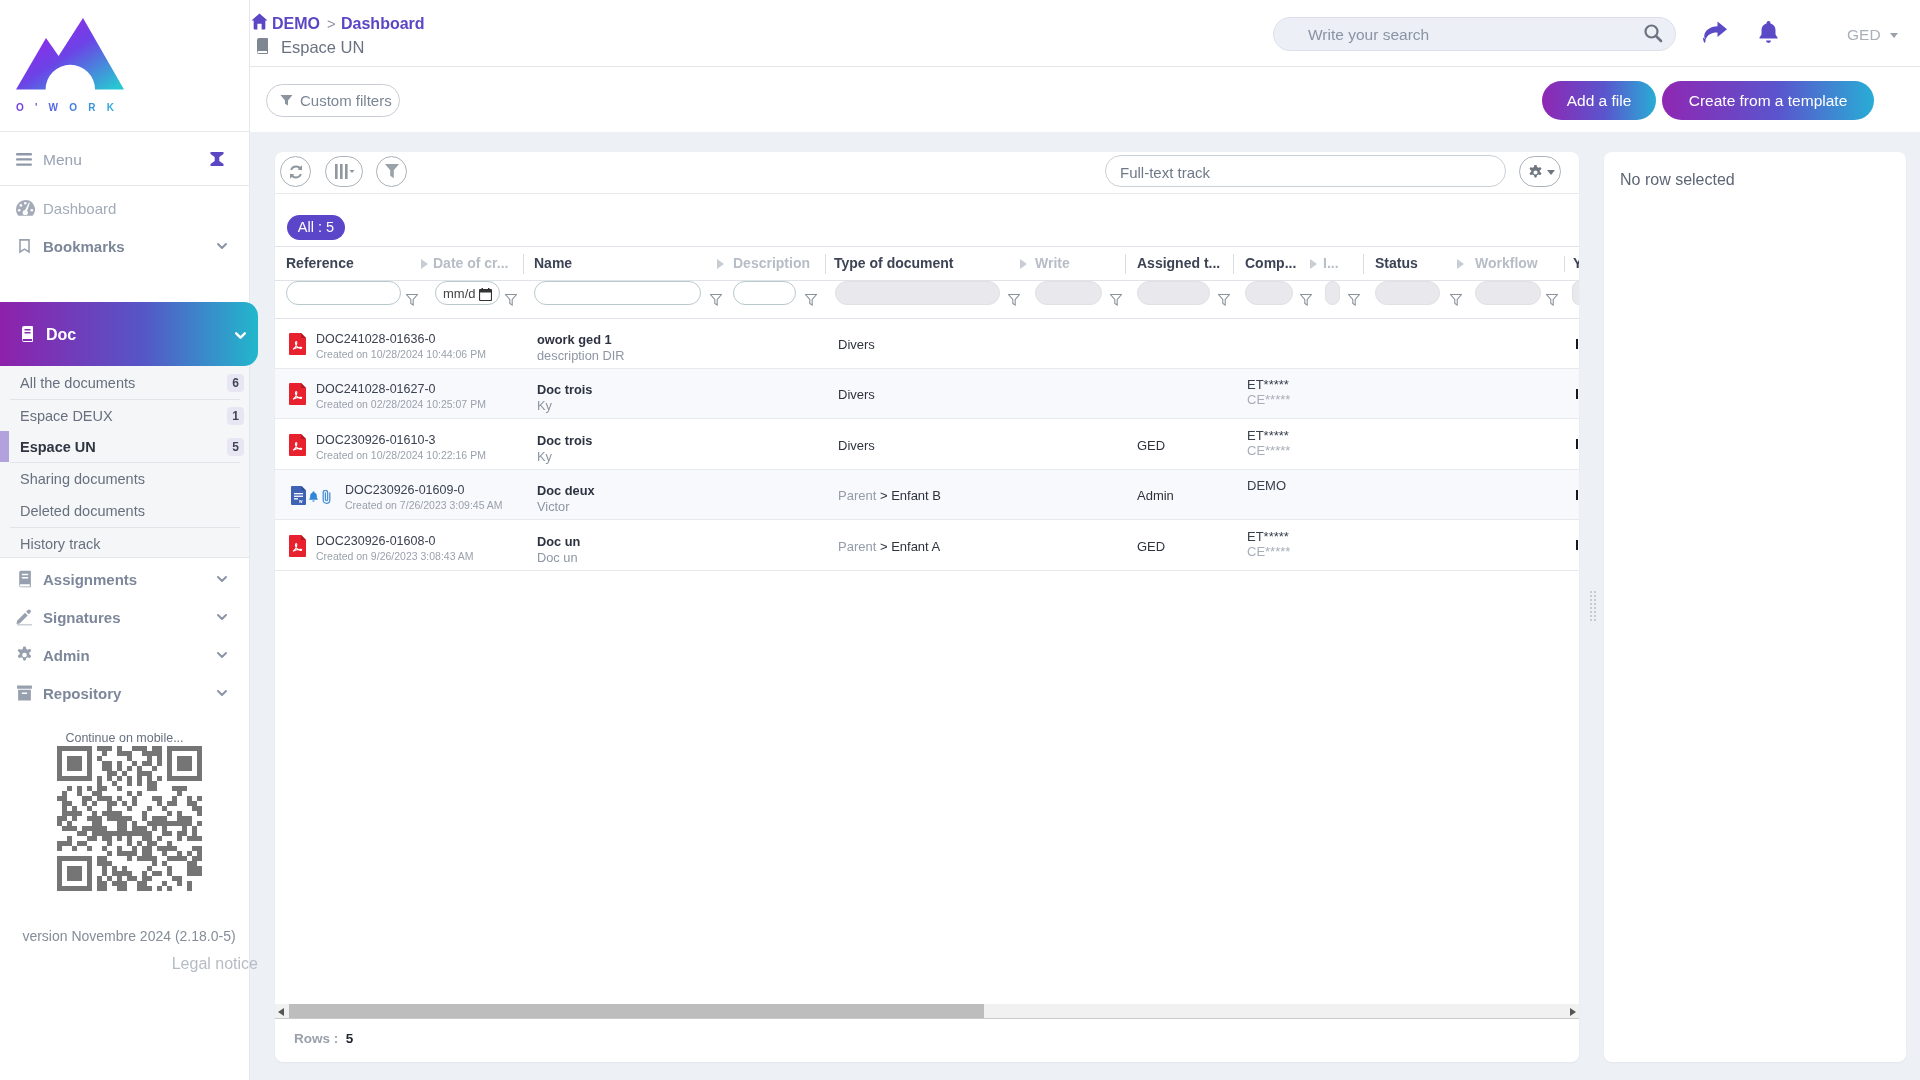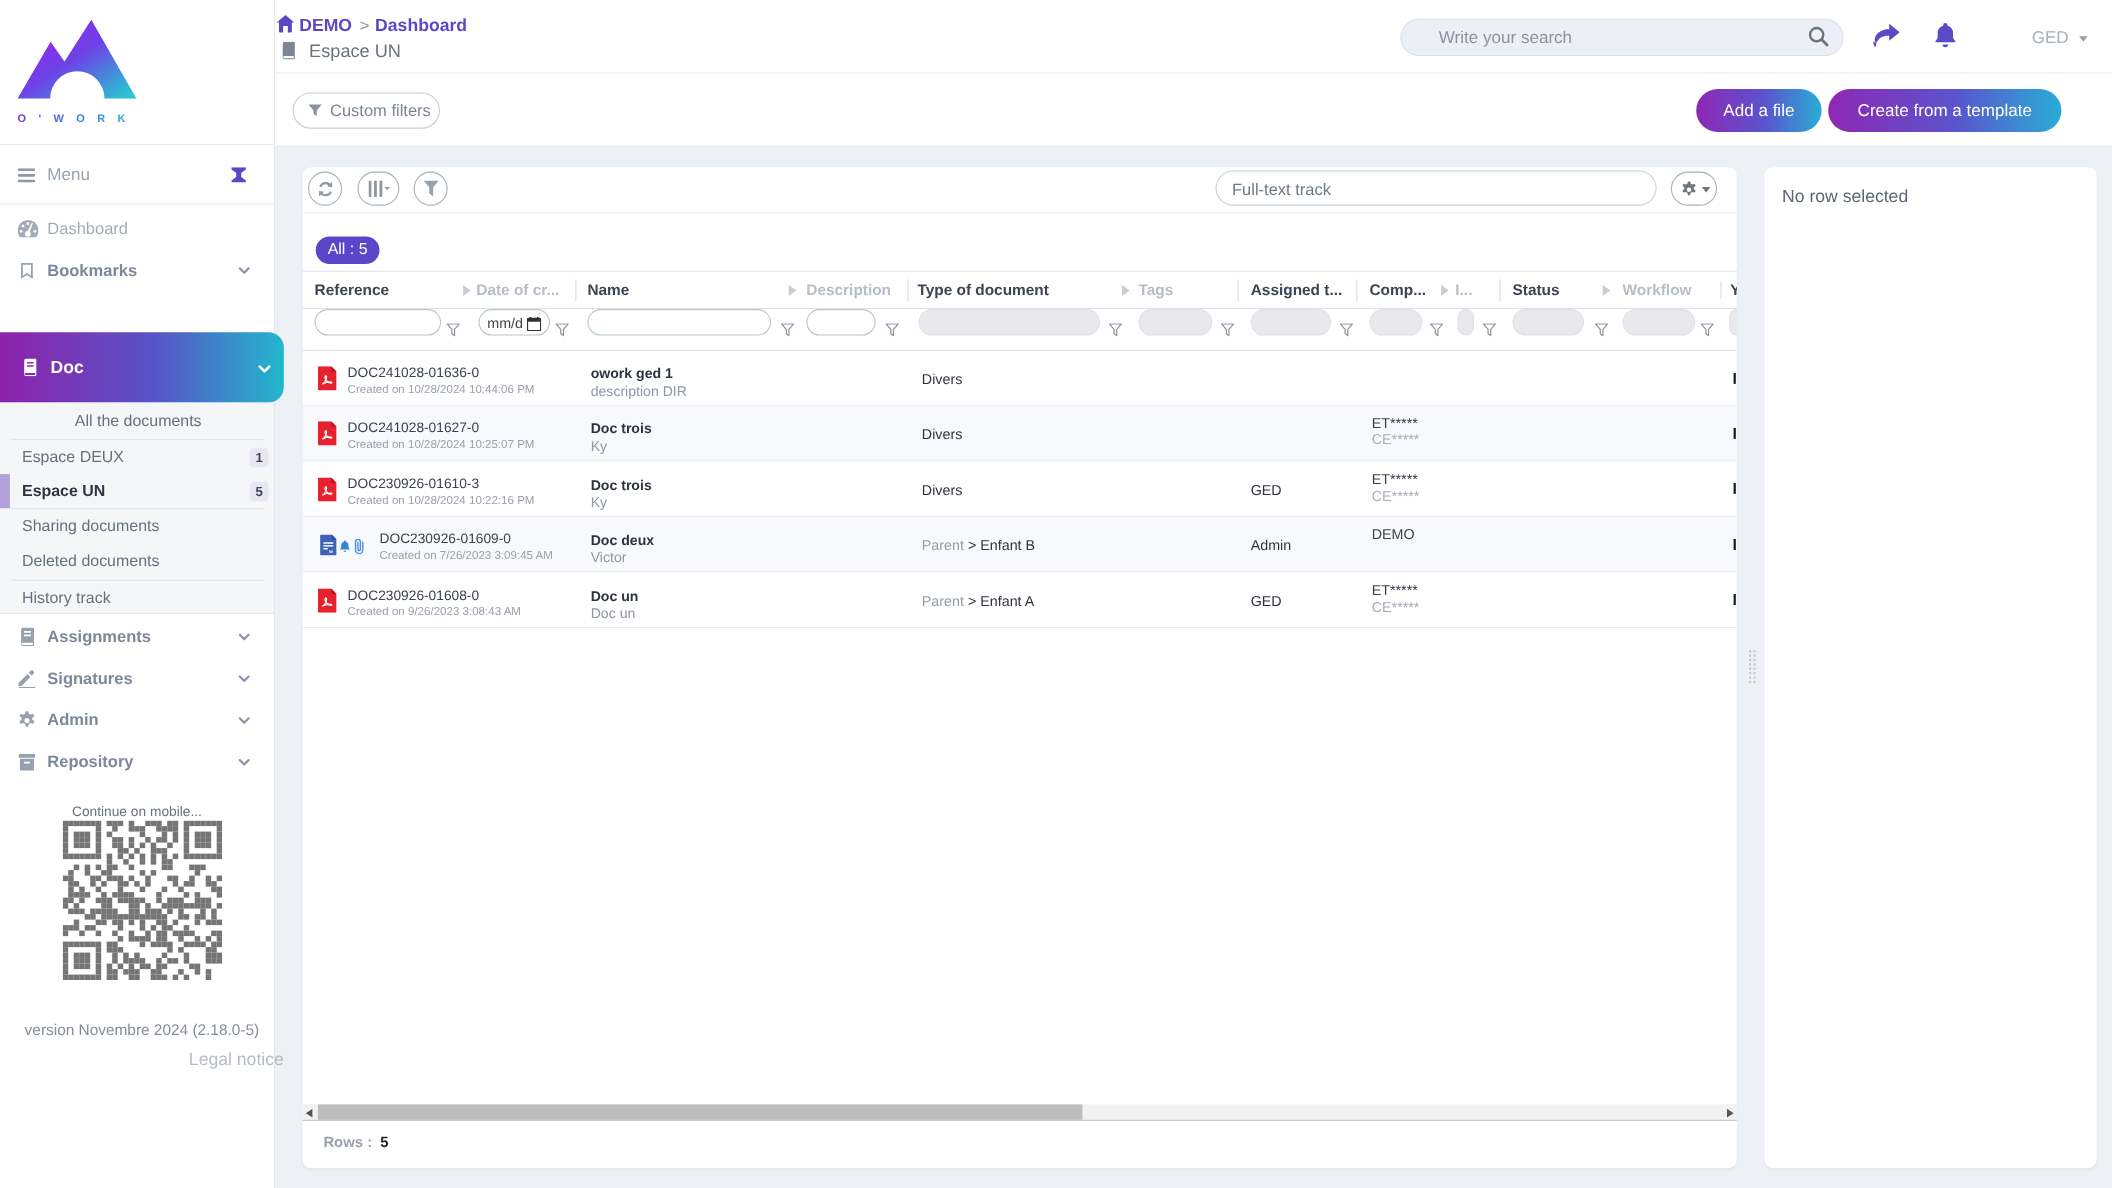--- a/index.html
+++ b/index.html
@@ -122,21 +122,21 @@
       <svg class="abs" style="left:19px; top:24px;" width="16" height="16" viewBox="0 0 16 16" fill="#fff">
           <path fill-rule="evenodd" d="M3 2a2 2 0 0 1 2-2h8a1 1 0 0 1 1 1v14a1 1 0 0 1-1 1H5a2 2 0 0 1-2-2V2zm2.5 1h6v1.5h-6V3zm0 3h6v1.5h-6V6zM4.5 13a1 1 0 0 0 0 2H13v-2H4.5z"></path>
         </svg>
       <div class="abs" style="left:46px; top:24px; font-size:16px; font-weight:bold; color:#fff;">Doc</div>
       <svg class="abs" style="left:234px; top:27px;" width="13" height="13" viewBox="0 0 12 12">
           <path d="M2 4 L6 8 L10 4" stroke="#fff" stroke-width="2.2" fill="none" stroke-linecap="round" stroke-linejoin="round"></path>
         </svg>
     </div>
 
     <div class="abs" style="left:0; top:366px; width:249px; height:192px; background:#f5f6f8; border-bottom:1px solid #e4e7ea;"></div>
-    <div class="subitem" style="top:366px; height:33px;margin-left:48px;">
+    <div class="subitem" style="top:366px; height:33px;">
         <div class="tx">All the documents</div>
         <div class="badge">6</div>
       </div>
     <div class="sep" style="top:399px;"></div>
     <div class="subitem" style="top:400px;">
         <div class="tx">Espace DEUX</div>
         <div class="badge">1</div>
       </div>
     <div class="subitem" style="top:431px;">
       <div class="abs" style="left:0; top:0; width:9px; height:31px; background:#b2a1dc;"></div>
@@ -687,21 +687,21 @@
     <div class="hdrcell" style="left:11px; top:94px;">Reference</div>
     <div class="tri" style="left:146px; top:107px;"></div>
     <div class="hdrcell gray" style="left:158px; top:94px;">Date of cr...</div>
     <div class="coldiv" style="left:248px; top:102px;"></div>
     <div class="hdrcell" style="left:259px; top:94px;">Name</div>
     <div class="tri" style="left:442px; top:107px;"></div>
     <div class="hdrcell gray" style="left:458px; top:94px;">Description</div>
     <div class="coldiv" style="left:550px; top:102px;"></div>
     <div class="hdrcell" style="left:559px; top:94px;">Type of document</div>
     <div class="tri" style="left:745px; top:107px;"></div>
-    <div class="hdrcell gray" style="left:760px; top:94px;">Tags</div>
+    <div class="hdrcell gray" style="left:760px; top:94px;">Write</div>
     <div class="coldiv" style="left:850px; top:102px;"></div>
     <div class="hdrcell" style="left:862px; top:94px;">Assigned t...</div>
     <div class="coldiv" style="left:958px; top:102px;"></div>
     <div class="hdrcell" style="left:970px; top:94px;">Comp...</div>
     <div class="tri" style="left:1035px; top:107px;"></div>
     <div class="hdrcell gray" style="left:1048px; top:94px;">I...</div>
     <div class="coldiv" style="left:1088px; top:102px;"></div>
     <div class="hdrcell" style="left:1100px; top:94px;">Status</div>
     <div class="tri" style="left:1182px; top:107px;"></div>
     <div class="hdrcell gray" style="left:1200px; top:94px;">Workflow</div>
@@ -778,21 +778,21 @@
           <div class="cell1" style="left:563px; top:18px;">Divers</div>
           <div class="abs" style="right:0.8px; top:19.5px; width:1.8px; height:10px; background:#15181f;"></div>
         </div>
         <div class="row alt" style="top:217.4px; border-bottom:1px solid #e7e9ec;">
           <svg class="abs" style="left:14px; top:14px;" width="17" height="22" viewBox="0 0 17 22">
             <path d="M1 0 h11 l5 5 v16 a1 1 0 0 1 -1 1 h-15 a1 1 0 0 1 -1 -1 v-20 a1 1 0 0 1 1 -1z" fill="#e8212e"></path>
             <path d="M12 0 l5 5 h-4.2 a0.8 0.8 0 0 1 -0.8 -0.8 z" fill="#b71723"></path>
             <path d="M4 16.2 c1.8-1 3-2.8 3.6-4.8 .3-1.2 .4-2.6-.2-2.8-.7-.2-1 .9-.9 1.8 .3 2 1.7 3.7 3.6 4.6 1 .4 2.4 .6 2.6 0 .2-.6-1-.9-2-.8-1.9 .1-4.6 1-6.7 2z" fill="none" stroke="#fff" stroke-width="1.1" stroke-linecap="round"></path>
           </svg>
           <div class="r1" style="left:41px; top:13px;">DOC241028-01627-0</div>
-          <div class="r2" style="left:41px; top:29px;">Created on 10/28/2024 10:25:07 PM</div>
+          <div class="r2" style="left:41px; top:29px;">Created on 02/28/2024 10:25:07 PM</div>
           <div class="nm1" style="left:262px; top:13px;">Doc trois</div>
           <div class="nm2" style="left:262px; top:29px;">Ky</div>
           <div class="cell1" style="left:563px; top:18px;">Divers</div>
           <div class="cell1" style="left:972px; top:8px; color:#39404d;">ET*****</div>
           <div class="cell1" style="left:972px; top:23px; color:#a7aeb8;">CE*****</div>
           <div class="abs" style="right:0.8px; top:19.5px; width:1.8px; height:10px; background:#15181f;"></div>
         </div>
         <div class="row" style="top:267.8px; border-bottom:1px solid #e7e9ec;">
           <svg class="abs" style="left:14px; top:14px;" width="17" height="22" viewBox="0 0 17 22">
             <path d="M1 0 h11 l5 5 v16 a1 1 0 0 1 -1 1 h-15 a1 1 0 0 1 -1 -1 v-20 a1 1 0 0 1 1 -1z" fill="#e8212e"></path>

